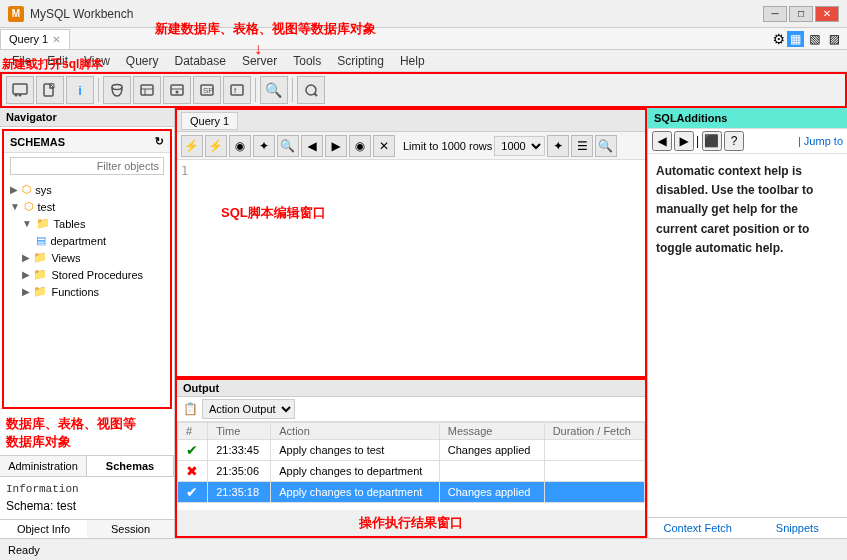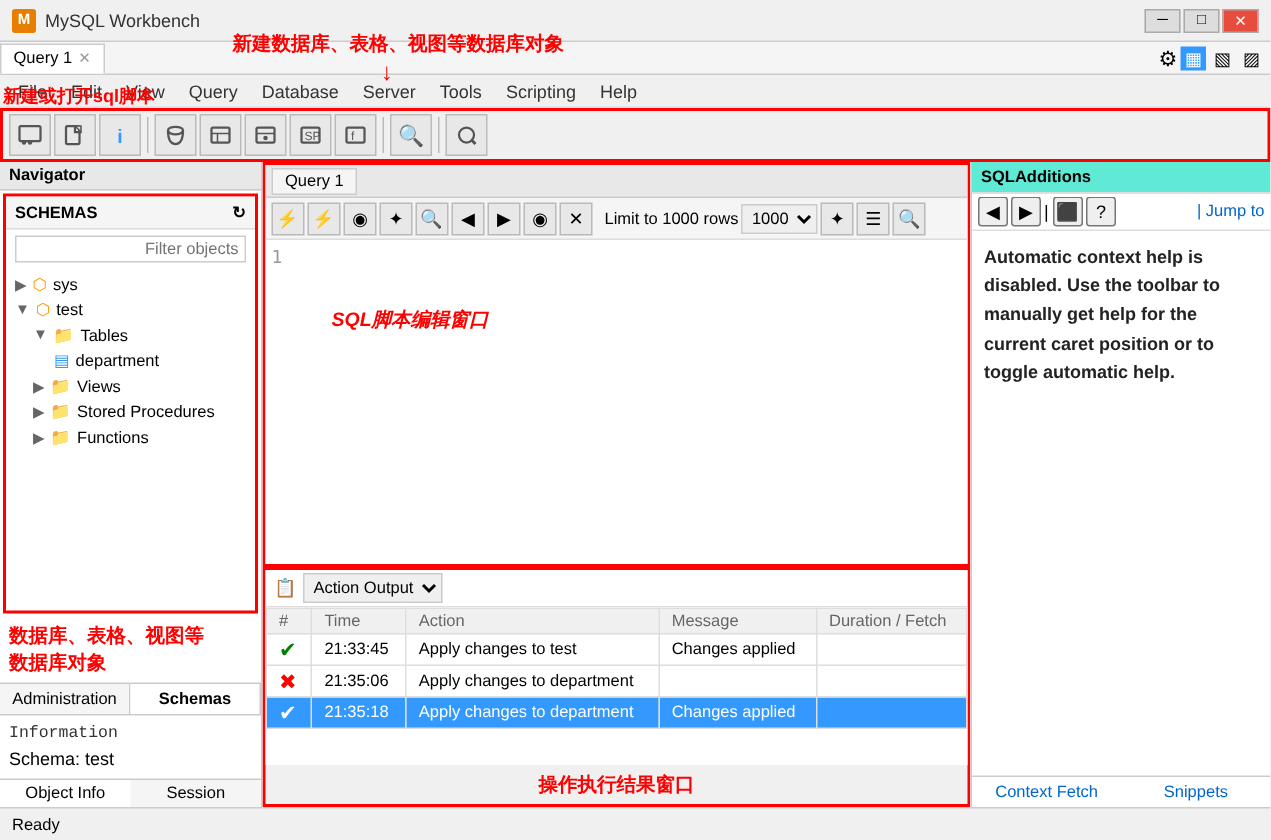--- a/index.html
+++ b/index.html
@@ -306,27 +306,28 @@
           <option>1000</option>
         </select>
         <button class="query-toolbar-btn">✦</button>
         <button class="query-toolbar-btn">☰</button>
         <button class="query-toolbar-btn">🔍</button>
       </div>
       <div class="query-content">
         <div class="line-numbers">
           <div>1</div>
         </div>
-        <div style="flex:1; position:relative;font-style:italic;">
+        <div style="flex:1; position:relative;">
           <div class="query-annotation" style="margin-top: 40px; margin-left: 20px;">SQL脚本编辑窗口</div>
         </div>
       </div>
     </div>
 
     <div class="output-area">
+      <div class="output-header">Output</div>
       <div class="output-toolbar">
         <span>📋</span>
         <select class="output-select">
           <option>Action Output</option>
         </select>
       </div>
       <div class="output-table">
         <table>
           <thead>
             <tr>

